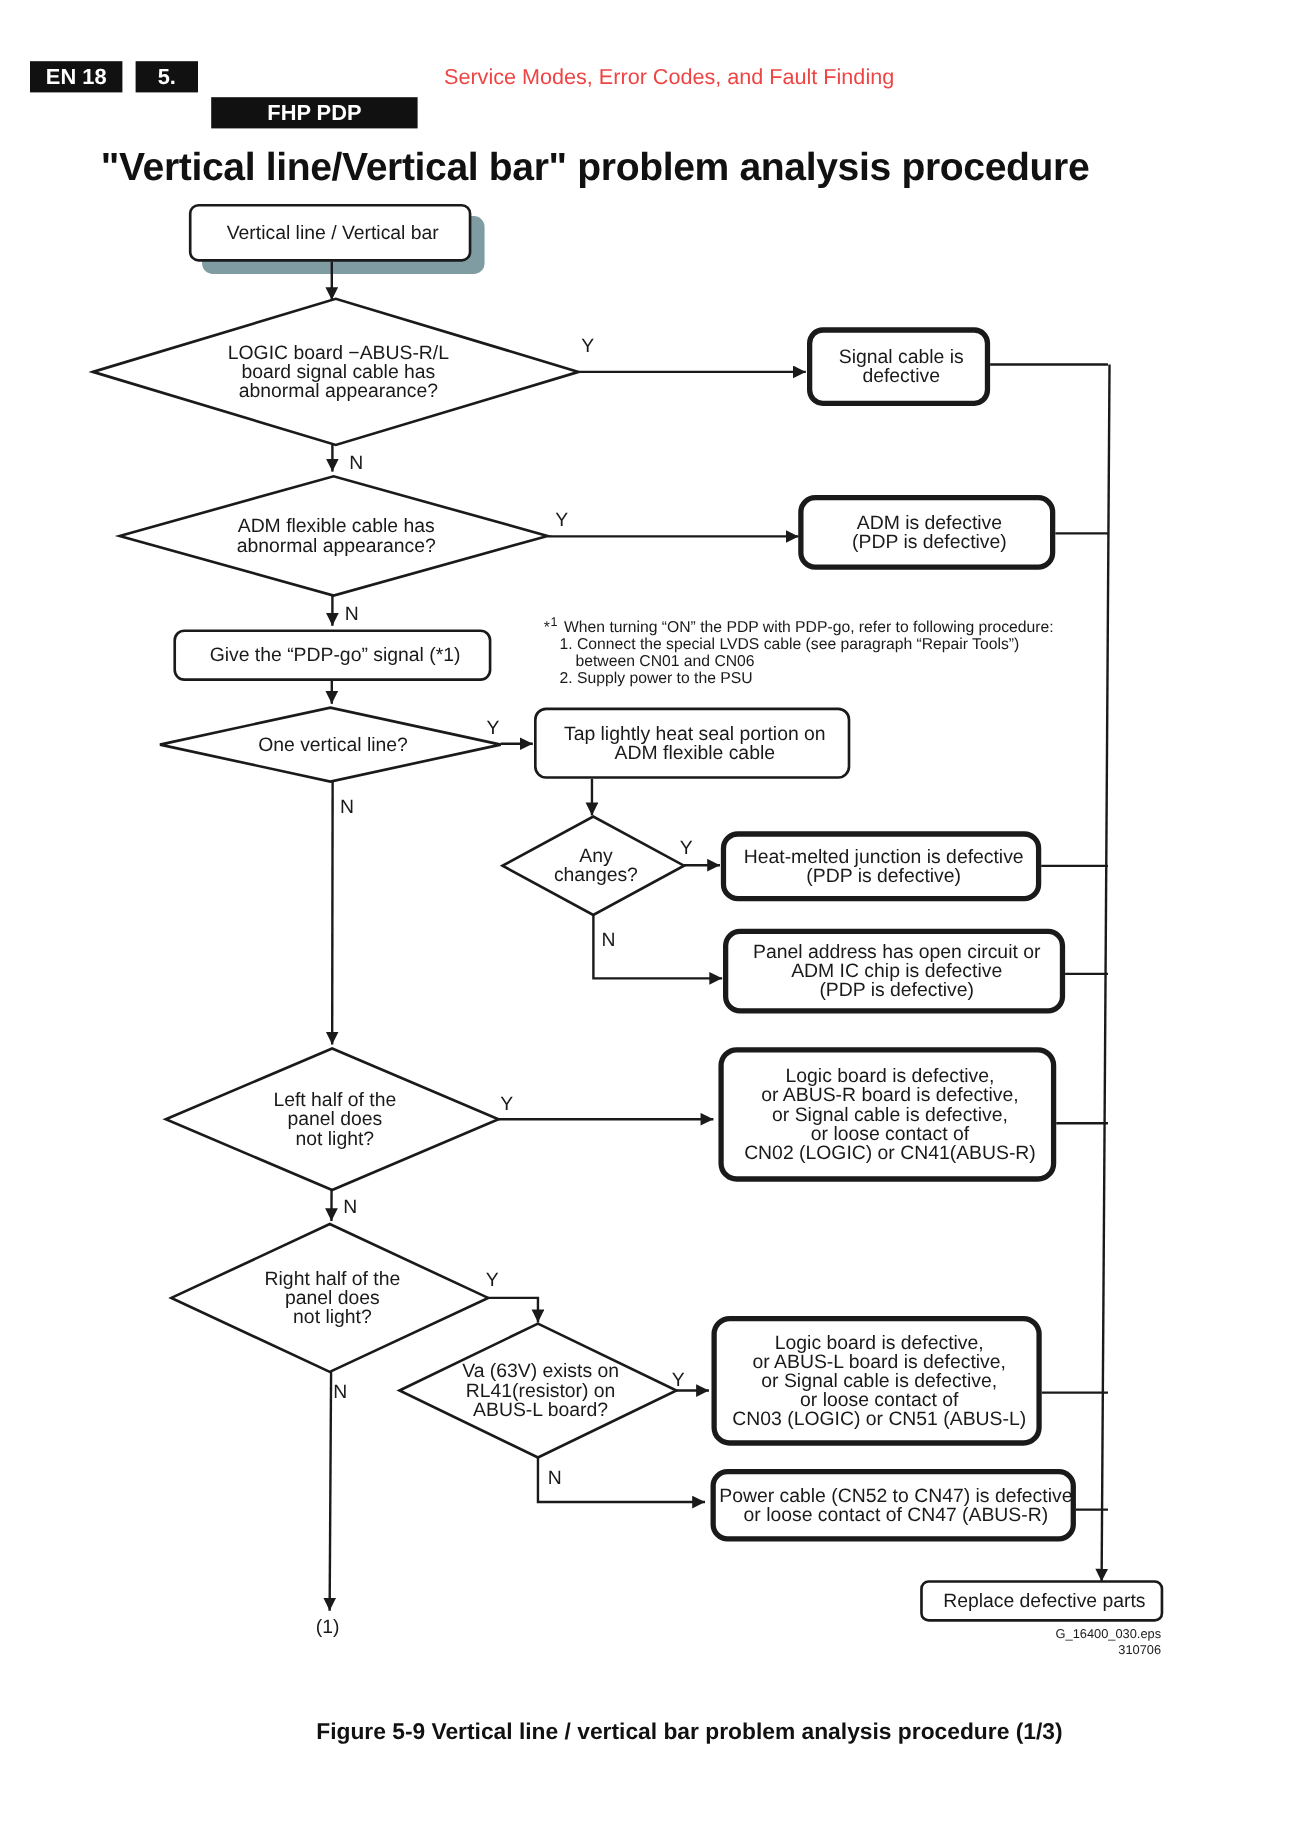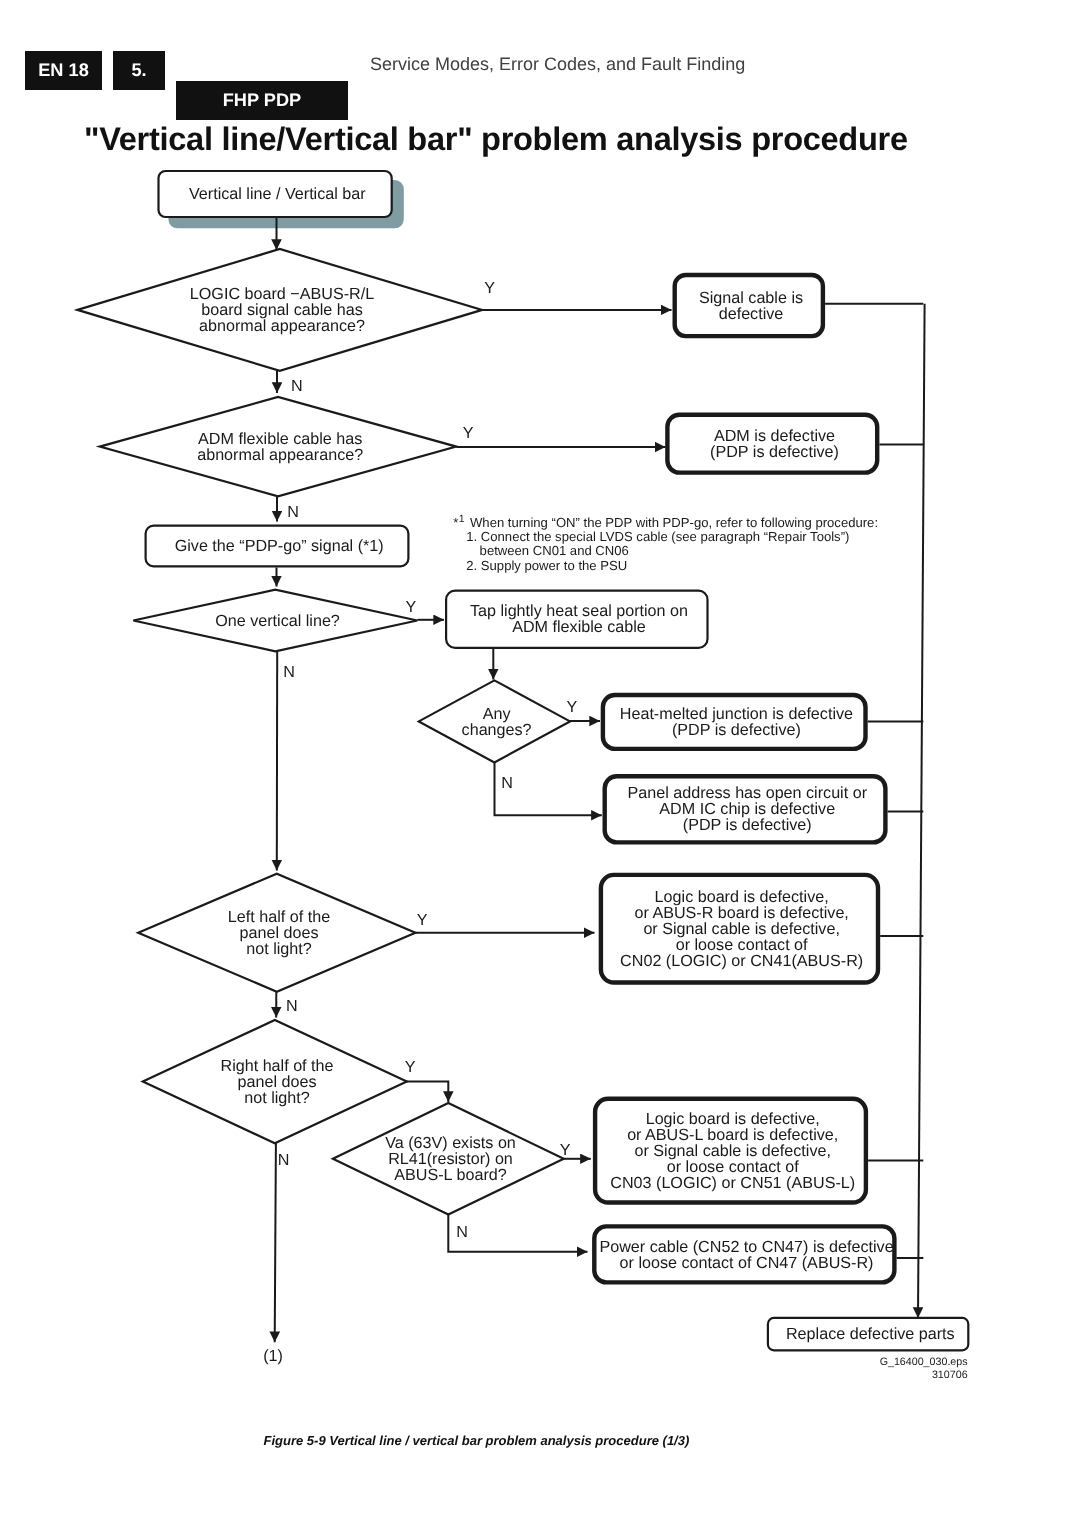--- a/index.html
+++ b/index.html
@@ -1,22 +1,22 @@
 <!DOCTYPE html>
 <html><head>
 <meta charset="utf-8">
 <style>
   html,body{margin:0;padding:0;background:#fff;}
   body{width:1080px;height:1528px;font-family:"Liberation Sans",sans-serif;-webkit-font-smoothing:antialiased;text-rendering:geometricPrecision;}
   .page{position:relative;width:1080px;height:1528px;overflow:hidden;background:#fff;}
   .badge{position:absolute;top:50.9px;background:#111;color:#fff;font-weight:bold;font-size:18.2px;
-         display:flex;align-items:center;justify-content:center;height:39px;line-height:1;}
-  .hdr-text{position:absolute;left:370px;top:51px;font-size:18px;color:#404040;line-height:26px;}
+         display:flex;align-items:center;justify-content:center;height:26px;line-height:1;}
+  .hdr-text{position:absolute;left:370px;top:51px;font-size:18px;color:#ef4444;line-height:26px;}
   .title{position:absolute;left:84px;top:120px;font-size:32.6px;font-weight:bold;color:#111;letter-spacing:-0.3px;}
-  .figcap{position:absolute;left:263.5px;top:1432.5px;font-size:13px;font-weight:bold;color:#111;white-space:nowrap;font-style:italic;}
+  .figcap{position:absolute;left:263.5px;top:1432.5px;font-size:19px;font-weight:bold;color:#111;white-space:nowrap;}
   #flow{position:absolute;left:0;top:0;}
   #flow text{font-family:"Liberation Sans",sans-serif;fill:#1a1a1a;}
   .nodetext{font-size:16.15px;}
   .ynlabel{font-size:16.15px;}
   .notetext{font-size:13.1px;}
   .epstext{font-size:10.7px;}
 </style>
 </head>
 <body>
 

